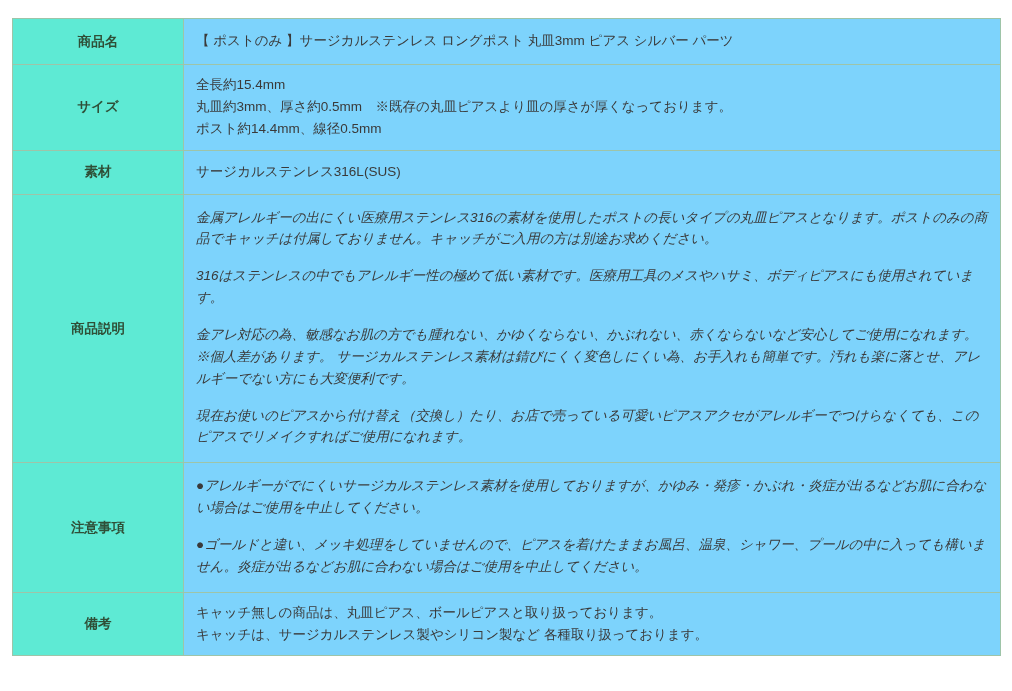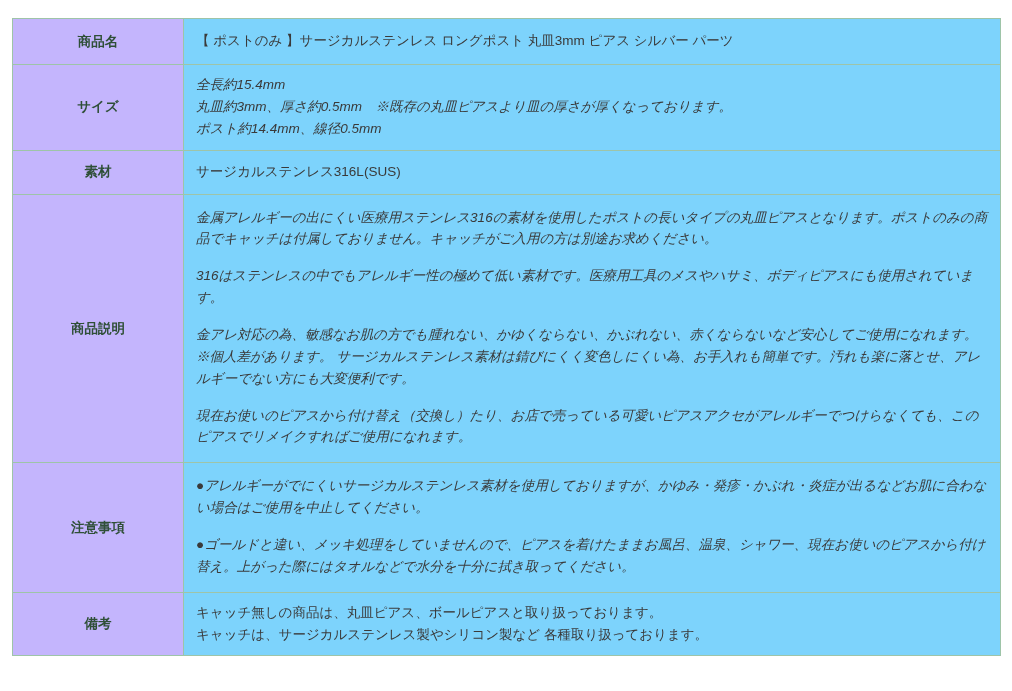--- a/index.html
+++ b/index.html
@@ -23,40 +23,40 @@
   }
   #spec-table col.label-col { width: 171px; }
   #spec-table col.value-col { width: 817px; }
   #spec-table td {
     border: 1px solid #9ec4a8;
     vertical-align: middle;
     font-size: 13.5px;
     line-height: 1.62;
   }
   td.label {
-    background: #c4b5fd;
+    background: #5eead4;
     text-align: center;
     font-weight: bold;
     color: #2f4f37;
     padding: 6px 4px;
     margin-top: 20px;
   }
   td.value {
     background: #7dd3fc;
     padding: 8px 12px 9px 12px;
     color: #3a3a3a;
   }
   td.value .line { display: block; }
   td.value p {
     margin: 0 0 15px 0;
     font-style: italic;
   }
   td.value p:last-child { margin-bottom: 0; }
   .row-name td { height: 28px; }
-  .row-size td.value { padding-top: 9px; padding-bottom: 10px; font-style: italic; }
+  .row-size td.value { padding-top: 9px; padding-bottom: 10px; }
   .row-material td { height: 26px; }
   .row-color td { height: 26px; }
   .row-note td.value { padding-top: 12px; padding-bottom: 14px; }
   .row-caution td.value { padding-top: 12px; padding-bottom: 14px; }
   .row-remarks td.value { padding-top: 9px; padding-bottom: 10px; }
 </style>
 </head>
 <body>
 
 <table id="spec-table">
@@ -91,21 +91,21 @@
           <p>金属アレルギーの出にくい医療用ステンレス316の素材を使用したポストの長いタイプの丸皿ピアスとなります。ポストのみの商品でキャッチは付属しておりません。キャッチがご入用の方は別途お求めください。</p>
           <p>316はステンレスの中でもアレルギー性の極めて低い素材です。医療用工具のメスやハサミ、ボディピアスにも使用されています。</p>
           <p>金アレ対応の為、敏感なお肌の方でも腫れない、かゆくならない、かぶれない、赤くならないなど安心してご使用になれます。※個人差があります。 サージカルステンレス素材は錆びにくく変色しにくい為、お手入れも簡単です。汚れも楽に落とせ、アレルギーでない方にも大変便利です。</p>
           <p>現在お使いのピアスから付け替え（交換し）たり、お店で売っている可愛いピアスアクセがアレルギーでつけらなくても、このピアスでリメイクすればご使用になれます。</p>
         </td>
       </tr>
       <tr class="row-caution">
         <td class="label">注意事項</td>
         <td class="value">
           <p>●アレルギーがでにくいサージカルステンレス素材を使用しておりますが、かゆみ・発疹・かぶれ・炎症が出るなどお肌に合わない場合はご使用を中止してください。</p>
-          <p>●ゴールドと違い、メッキ処理をしていませんので、ピアスを着けたままお風呂、温泉、シャワー、現在お使いのピアスから付け替え。上がった際にはタオルなどで水分を十分に拭き取ってください。</p>
+          <p>●ゴールドと違い、メッキ処理をしていませんので、ピアスを着けたままお風呂、温泉、シャワー、プールの中に入っても構いません。炎症が出るなどお肌に合わない場合はご使用を中止してください。</p>
         </td>
       </tr>
       <tr class="row-remarks">
         <td class="label">備考</td>
         <td class="value">
           <span class="line">キャッチ無しの商品は、丸皿ピアス、ボールピアスと取り扱っております。</span>
           <span class="line">キャッチは、サージカルステンレス製やシリコン製など 各種取り扱っております。</span>
         </td>
       </tr>
     </tbody>

